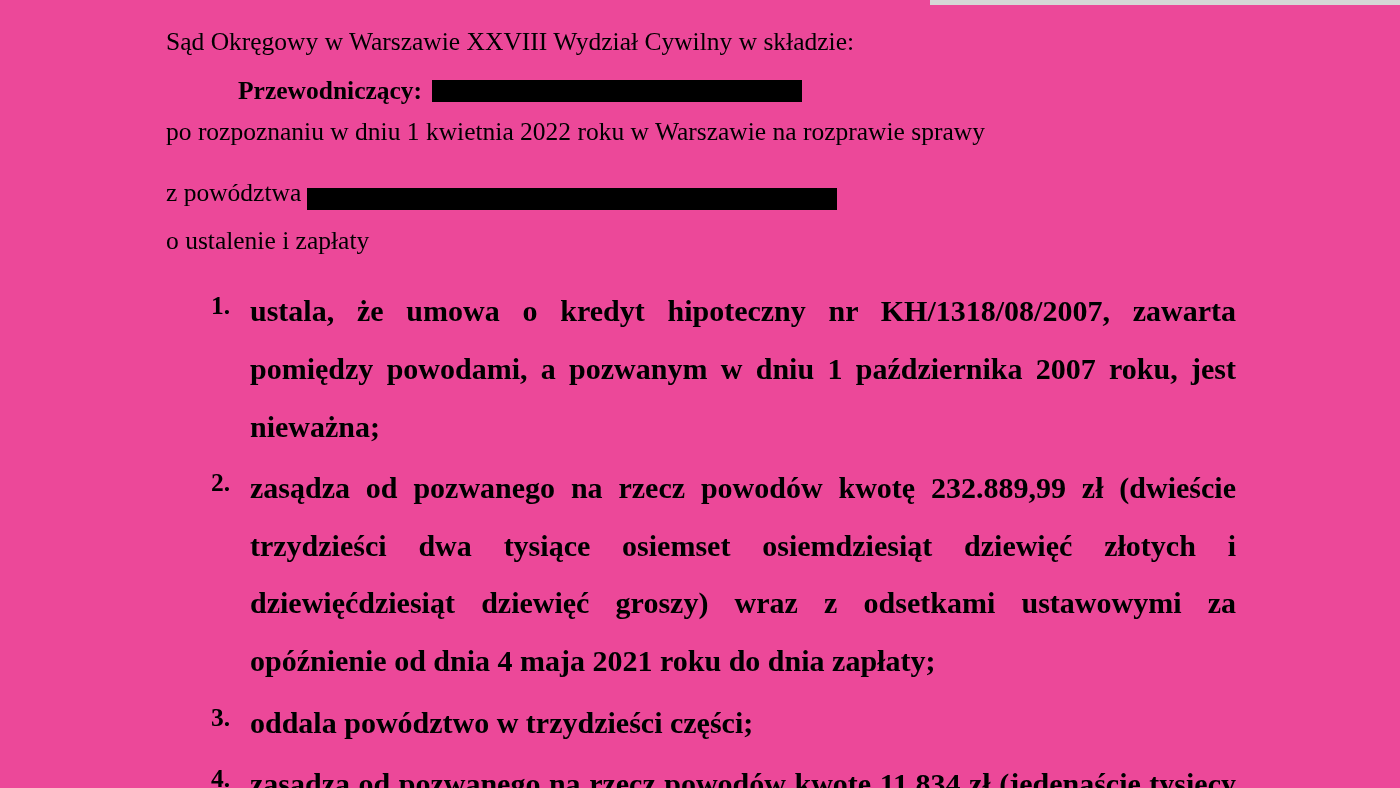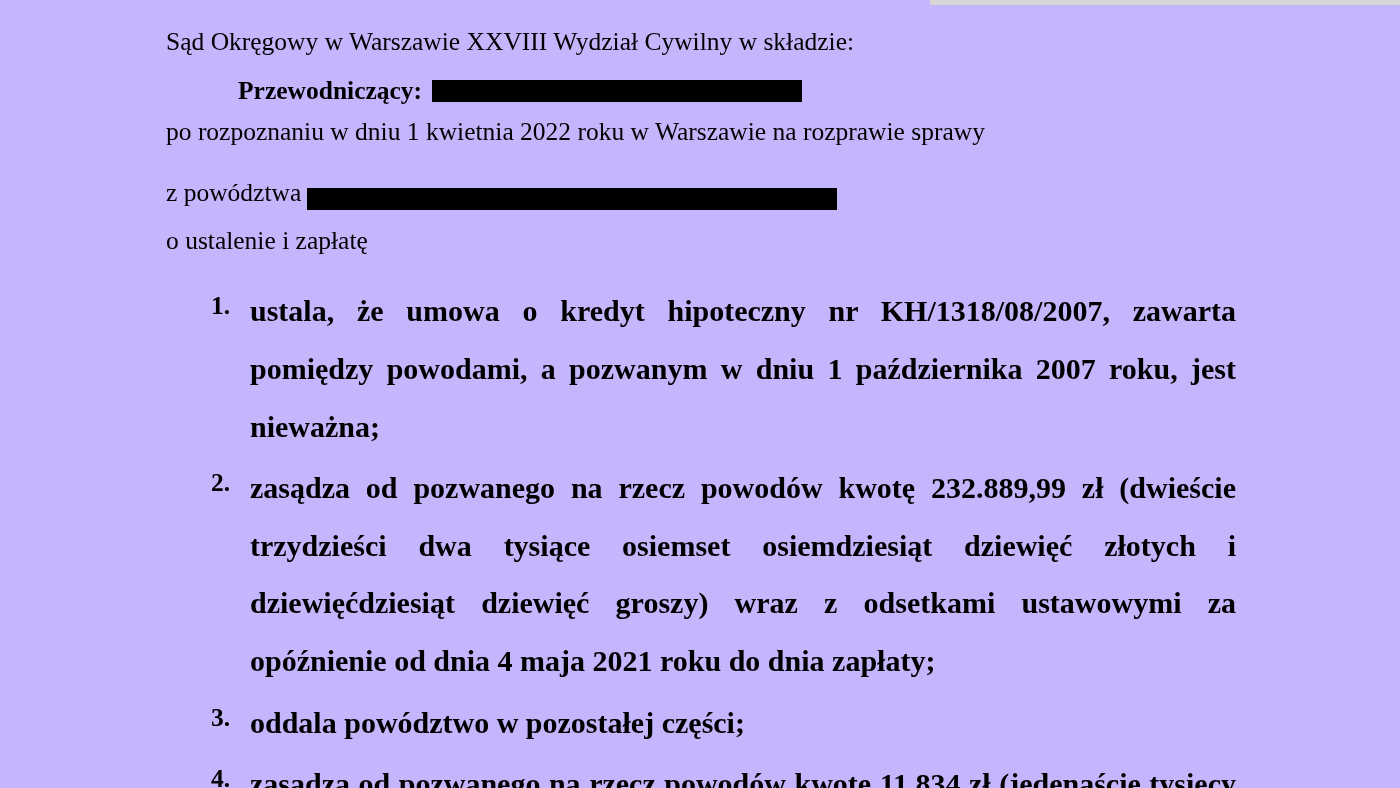--- a/index.html
+++ b/index.html
@@ -12,21 +12,21 @@
     height: 788px;
     overflow: hidden;
     font-family: "Liberation Serif", "DejaVu Serif", serif;
     color: #000000;
   }
 
   .page {
     position: relative;
     width: 1400px;
     height: 788px;
-    background: #c4b5fd;
+    background: #ec4899;
   }
 
   
   .top-strip {
     position: absolute;
     top: 0;
     left: 930px;
     width: 470px;
     height: 5px;
     background: #d6d6d6;
@@ -137,31 +137,31 @@
       </div>
     </div>
 
     <p class="para">po rozpoznaniu w dniu 1 kwietnia 2022 roku w Warszawie na rozprawie sprawy</p>
 
     <p class="para with-redaction para-spaced">
       <span>z powództwa</span><span class="redaction r-inline"></span>
     </p>
 
 
-    <p class="para">o ustalenie i zapłatę</p>
+    <p class="para">o ustalenie i zapłaty</p>
 
     <ol class="judgment-list">
       <li>
         <span class="li-text">ustala, że umowa o kredyt hipoteczny nr KH/1318/08/2007, zawarta pomiędzy powodami, a pozwanym w dniu 1 października 2007 roku, jest nieważna;</span>
       </li>
       <li>
         <span class="li-text">zasądza od pozwanego na rzecz powodów kwotę 232.889,99 zł (dwieście trzydzieści dwa tysiące osiemset osiemdziesiąt dziewięć złotych i dziewięćdziesiąt dziewięć groszy) wraz z odsetkami ustawowymi za opóźnienie od dnia 4 maja 2021 roku do dnia zapłaty;</span>
       </li>
       <li>
-        <span class="li-text">oddala powództwo w pozostałej części;</span>
+        <span class="li-text">oddala powództwo w trzydzieści części;</span>
       </li>
       <li>
         <span class="li-text">zasądza od pozwanego na rzecz powodów kwotę 11.834 zł (jedenaście tysięcy osiemset trzydzieści cztery złote) wraz z odsetkami ustawowymi za opóźnienie od dnia uprawomocnienia się niniejszego wyroku do dnia zapłaty, tytułem zwrotu</span>
       </li>
     </ol>
 
   </div>
 </div>
 
 </body></html>

